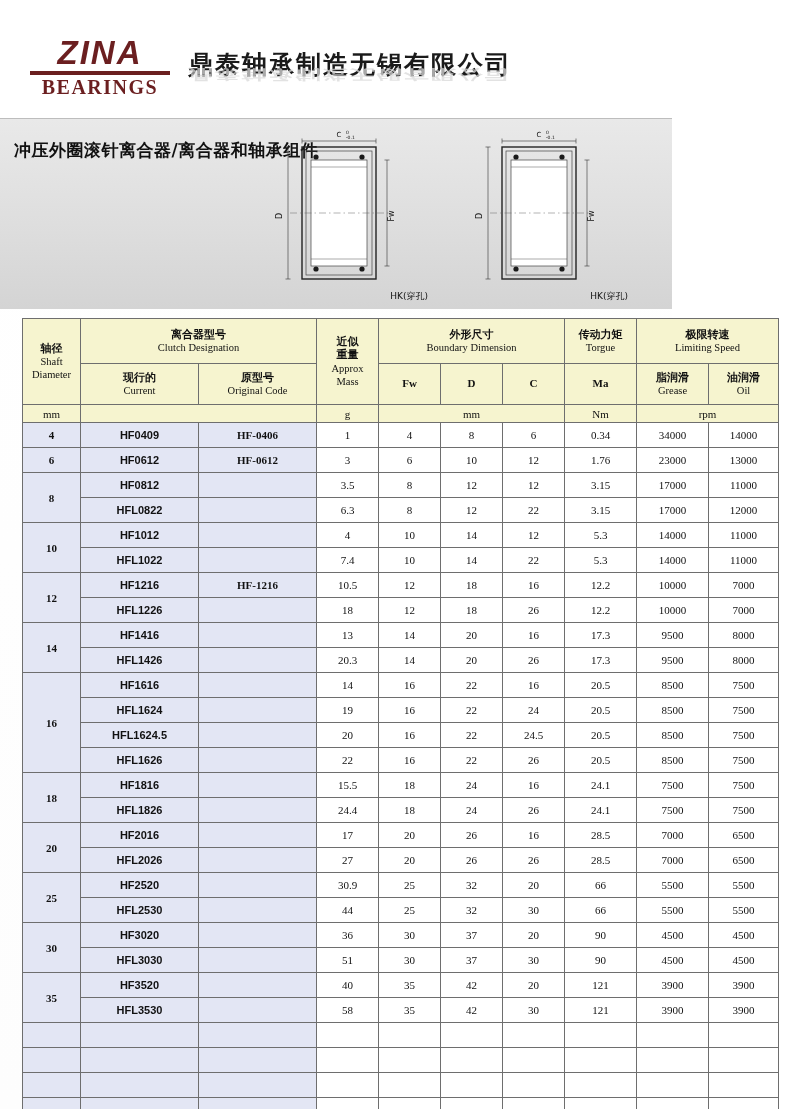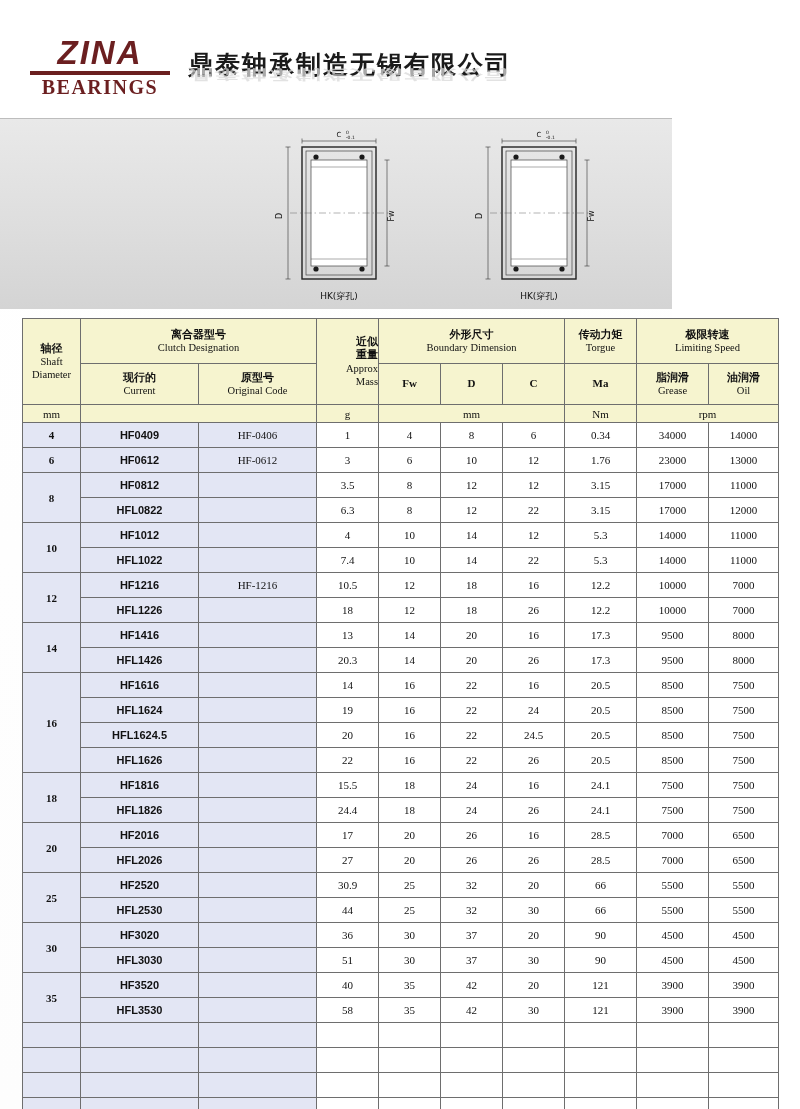--- a/index.html
+++ b/index.html
@@ -121,21 +121,21 @@
     width: 178px;
     height: 178px;
   }
   .dwg.left { left: 0; }
   .dwg.right { left: 200px; }
   .dwg-caption {
     position: absolute;
     bottom: 2px;
     left: 0;
     width: 100%;
-    text-align: center;
+    text-align: right;
     font-family: "DejaVu Sans", sans-serif;
     font-size: 9px;
     color: #111;
   }
 
   
   .table-wrap {
     position: absolute;
     left: 22px;
     top: 318px;
@@ -175,44 +175,45 @@
     background: #f6f4cf;
     height: 17px;
     font-size: 10.5px;
     font-family: "Liberation Serif", serif;
   }
   tbody td {
     height: 24px;
   }
   .c-shaft { background: #e3e6f4; font-weight: bold; font-size: 11.5px; }
   .c-cur   { background: #e3e6f4; font-weight: bold; font-size: 11.5px; font-family: Liberation Sans, sans-serif; }
-  .c-orig  { background: #e3e6f4; font-weight: normal; font-size: 11.5px; }
+  .c-orig  { background: #e3e6f4; font-weight: bold; font-size: 11.5px; }
   .c-mass  { background: #ffffff; }
   .c-dim   { background: #ffffff; }
   .c-torque{ background: #ffffff; }
   .c-speed { background: #ffffff; }
-  .hdr.small { font-size: 10px; text-align: right; }
+  .hdr.small { font-size: 10px; }
   .blank td { height: 24px; }
 </style>
 </head>
 <body>
 
 <div class="page">
 
   <div class="header">
     <div class="logo">
       <div class="logo-zina">ZINA</div>
       <div class="logo-bar"></div>
       <div class="logo-bearings">BEARINGS</div>
     </div>
     <div class="company-name">鼎泰轴承制造无锡有限公司</div>
     <div class="company-shadow">鼎泰轴承制造无锡有限公司</div>
   </div>
 
   <div class="title-band">
+    <div class="title-cn">冲压外圈滚针离合器/离合器和轴承组件</div>
 
     <div class="drawings">
 
       <div class="dwg left">
         <svg width="178" height="178" viewBox="0 0 178 178">
 
           <text x="89" y="10" font-family="DejaVu Sans" font-size="7" text-anchor="middle" fill="#111">C</text>
           <text x="96" y="7" font-family="DejaVu Sans" font-size="4.5" fill="#111">0</text>
           <text x="96" y="12" font-family="DejaVu Sans" font-size="4.5" fill="#111">-0.1</text>
           <line x1="52" y1="14" x2="126" y2="14" stroke="#333" stroke-width="0.6"></line>

